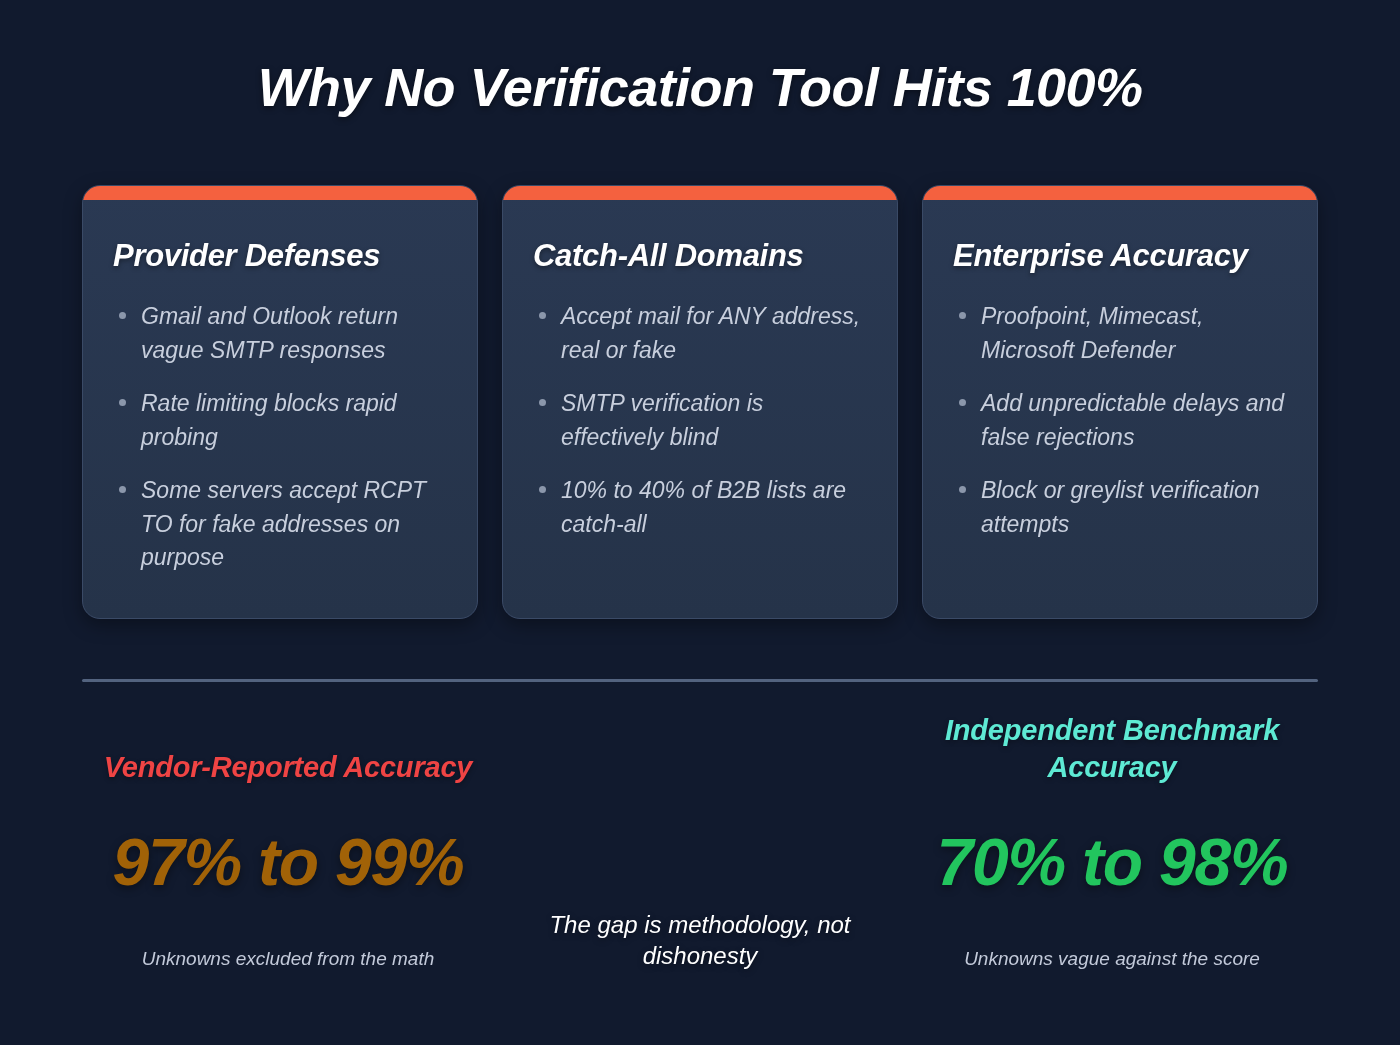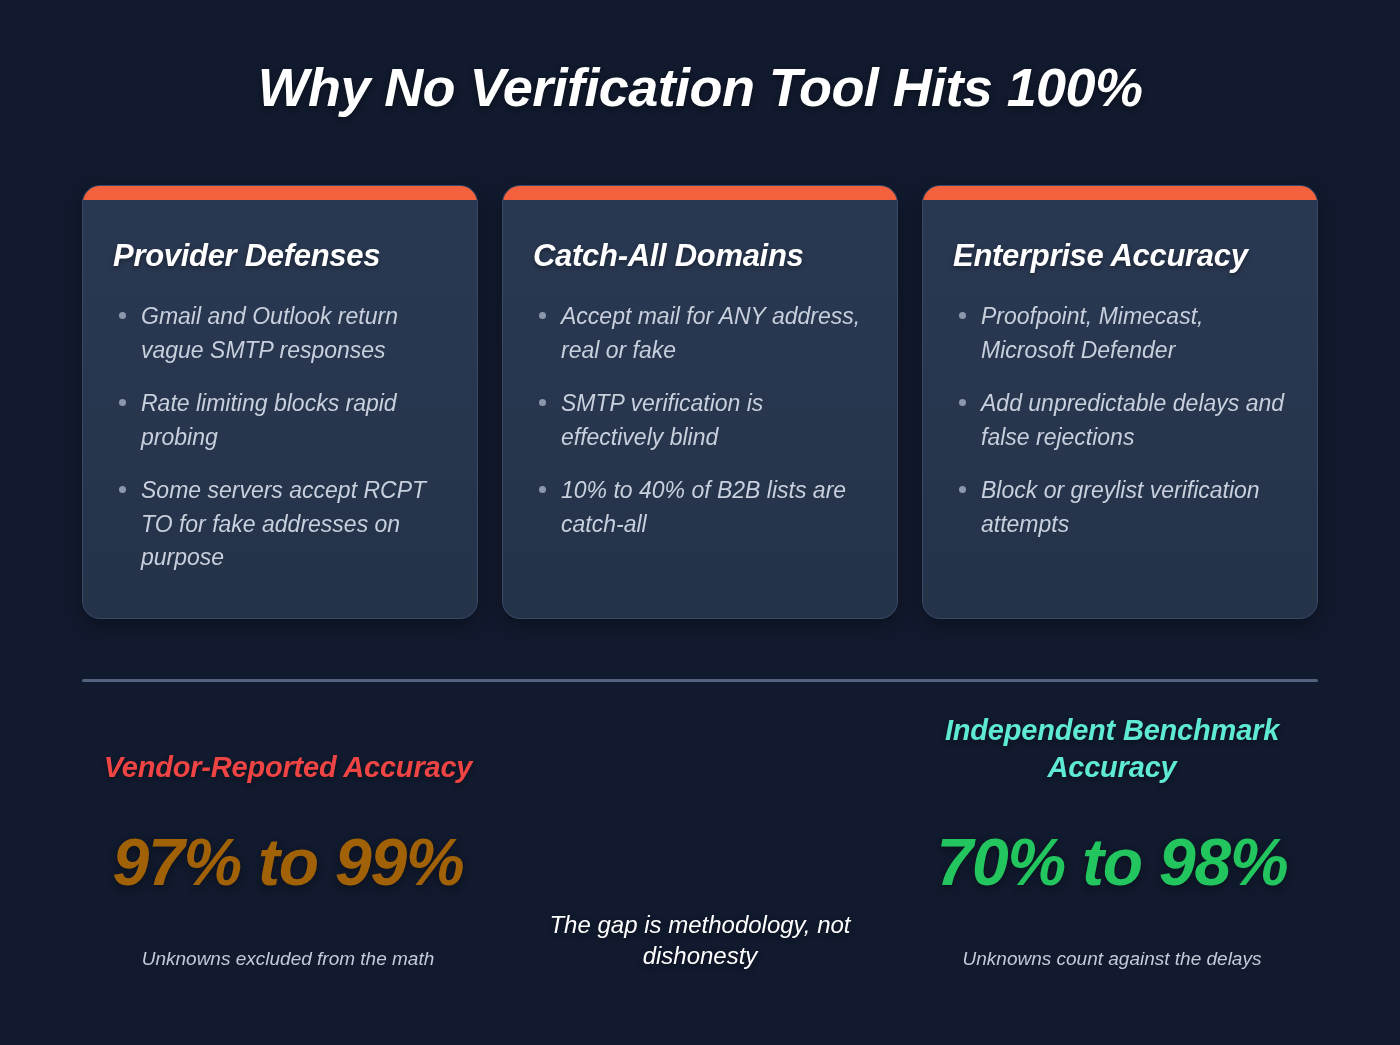--- a/index.html
+++ b/index.html
@@ -214,16 +214,16 @@
     <div class="stat-note">Unknowns excluded from the math</div>
   </div>
 
   <div class="col">
     <div class="middle-text">The gap is methodology, not dishonesty</div>
   </div>
 
   <div class="col">
     <div class="stat-label green">Independent Benchmark Accuracy</div>
     <div class="stat-value green">70% to 98%</div>
-    <div class="stat-note">Unknowns count against the delays</div>
+    <div class="stat-note">Unknowns vague against the score</div>
   </div>
 
 </div>
 
 </body></html>

